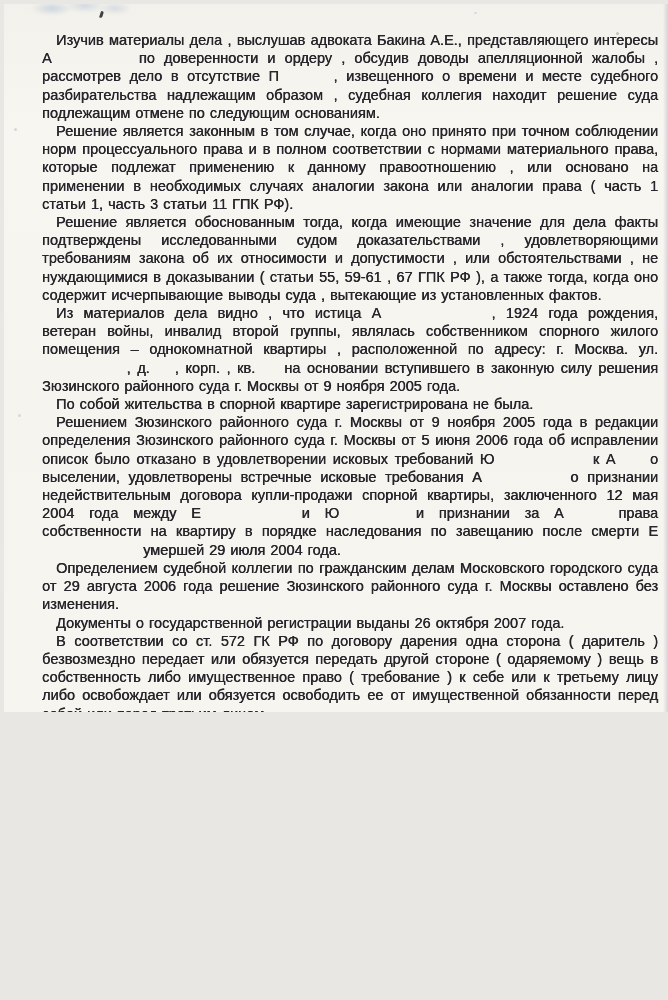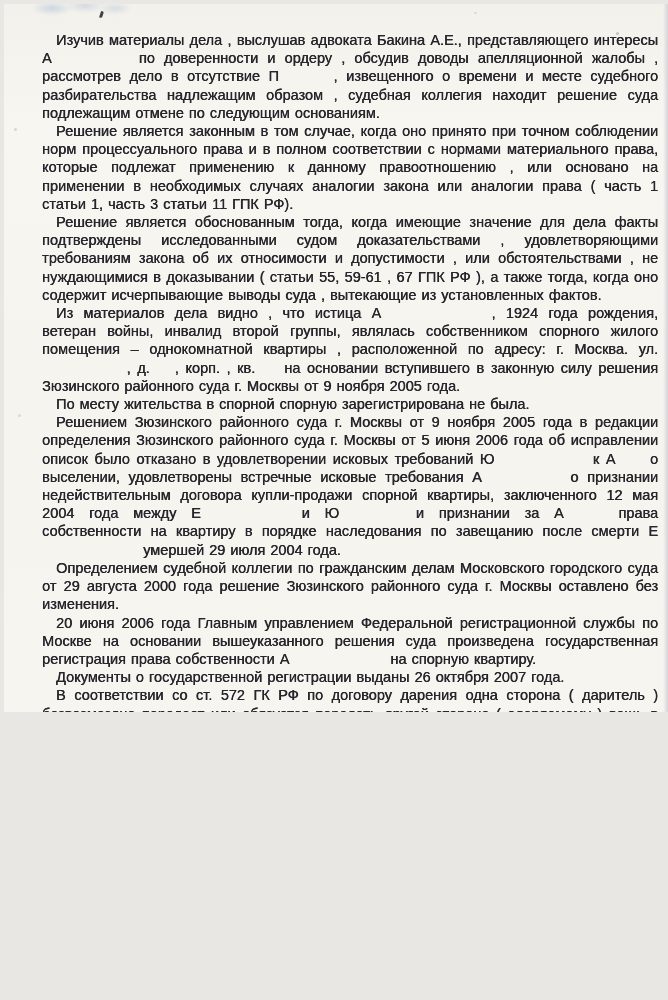--- a/index.html
+++ b/index.html
@@ -86,22 +86,21 @@
   <div class="speck n3"></div>
   <div class="speck n4"></div>
   <div class="speck n5"></div>
   <div class="speck n6"></div>
 
   <div class="text-block" id="doc">
       <p class="para">Изучив материалы дела , выслушав адвоката Бакина А.Е., представляющего интересы А<span class="gap" style="width: 78px;"></span> по доверенности и ордеру , обсудив доводы апелляционной жалобы , рассмотрев дело в отсутствие П<span class="gap" style="width: 46px;"></span> , извещенного о времени и месте судебного разбирательства надлежащим образом , судебная коллегия находит решение суда подлежащим отмене по следующим основаниям.</p>
       <p class="para">Решение является законным в том случае, когда оно принято при точном соблюдении норм процессуального права и в полном соответствии с нормами материального права, которые подлежат применению к данному правоотношению , или основано на применении в необходимых случаях аналогии закона или аналогии права ( часть 1 статьи 1, часть 3 статьи 11 ГПК РФ).</p>
       <p class="para">Решение является обоснованным тогда, когда имеющие значение для дела факты подтверждены исследованными судом доказательствами , удовлетворяющими требованиям закона об их относимости и допустимости , или обстоятельствами , не нуждающимися в доказывании ( статьи 55, 59-61 , 67 ГПК РФ ), а также тогда, когда оно содержит исчерпывающие выводы суда , вытекающие из установленных фактов.</p>
       <p class="para">Из материалов дела видно , что истица А<span class="gap" style="width: 100px;"></span> , 1924 года рождения, ветеран войны, инвалид второй группы, являлась собственником спорного жилого помещения – однокомнатной квартиры , расположенной по адресу: г. Москва. ул.<span class="gap" style="width: 78px;"></span> , д. <span class="gap" style="width: 12px;"></span> , корп. , кв. <span class="gap" style="width: 16px;"></span> на основании вступившего в законную силу решения Зюзинского районного суда г. Москвы от 9 ноября 2005 года.</p>
-      <p class="para">По месту жительства в спорной спорную зарегистрирована не была.</p>
+      <p class="para">По собой жительства в спорной квартире зарегистрирована не была.</p>
       <p class="para">Решением Зюзинского районного суда г. Москвы от 9 ноября 2005 года в редакции определения Зюзинского районного суда г. Москвы от 5 июня 2006 года об исправлении описок было отказано в удовлетворении исковых требований Ю<span class="gap" style="width: 92px;"></span> к А<span class="gap" style="width: 28px;"></span> о выселении, удовлетворены встречные исковые требования А<span class="gap" style="width: 80px;"></span> о признании недействительным договора купли-продажи спорной квартиры, заключенного 12 мая 2004 года между Е<span class="gap" style="width: 86px;"></span> и Ю<span class="gap" style="width: 62px;"></span> и признании за А<span class="gap" style="width: 40px;"></span> права собственности на квартиру в порядке наследования по завещанию после смерти Е<span class="gap" style="width: 96px;"></span> умершей 29 июля 2004 года.</p>
-      <p class="para">Определением судебной коллегии по гражданским делам Московского городского суда от 29 августа 2000 года решение Зюзинского районного суда г. Москвы оставлено без изменения.</p>
-      <p class="para">20 июня 2006 года Главным управлением Федеральной регистрационной службы по Москве на основании вышеуказанного решения суда произведена государственная регистрация права собственности А<span class="gap" style="width: 96px;"></span> на спорную квартиру.</p>
+      <p class="para">Определением судебной коллегии по гражданским делам Московского городского суда от 29 августа 2006 года решение Зюзинского районного суда г. Москвы оставлено без изменения.</p>
       <p class="para">Документы о государственной регистрации выданы 26 октября 2007 года.</p>
       <p class="para">В соответствии со ст. 572 ГК РФ по договору дарения одна сторона ( даритель ) безвозмездно передает или обязуется передать другой стороне ( одаряемому ) вещь в собственность либо имущественное право ( требование ) к себе или к третьему лицу либо освобождает или обязуется освободить ее от имущественной обязанности перед собой или перед третьим лицом.</p>
     </div>
 
   <div class="edge-band"></div>
 </div>
 
 </body></html>

